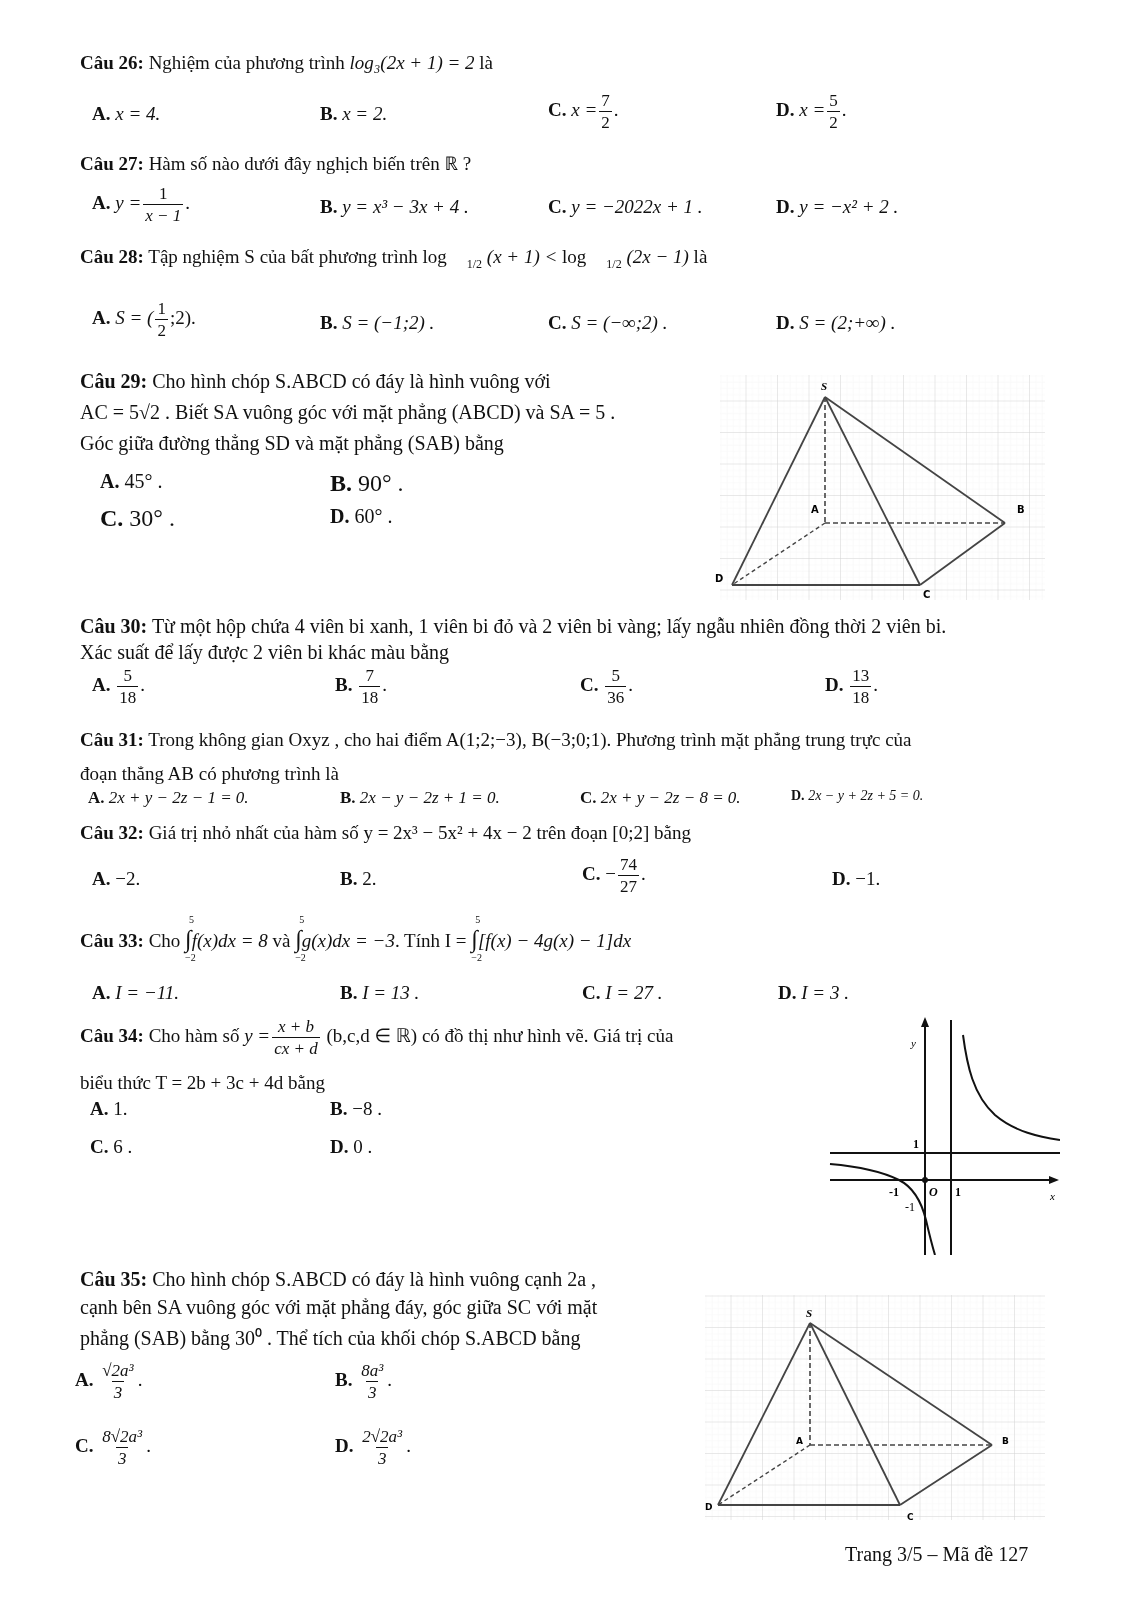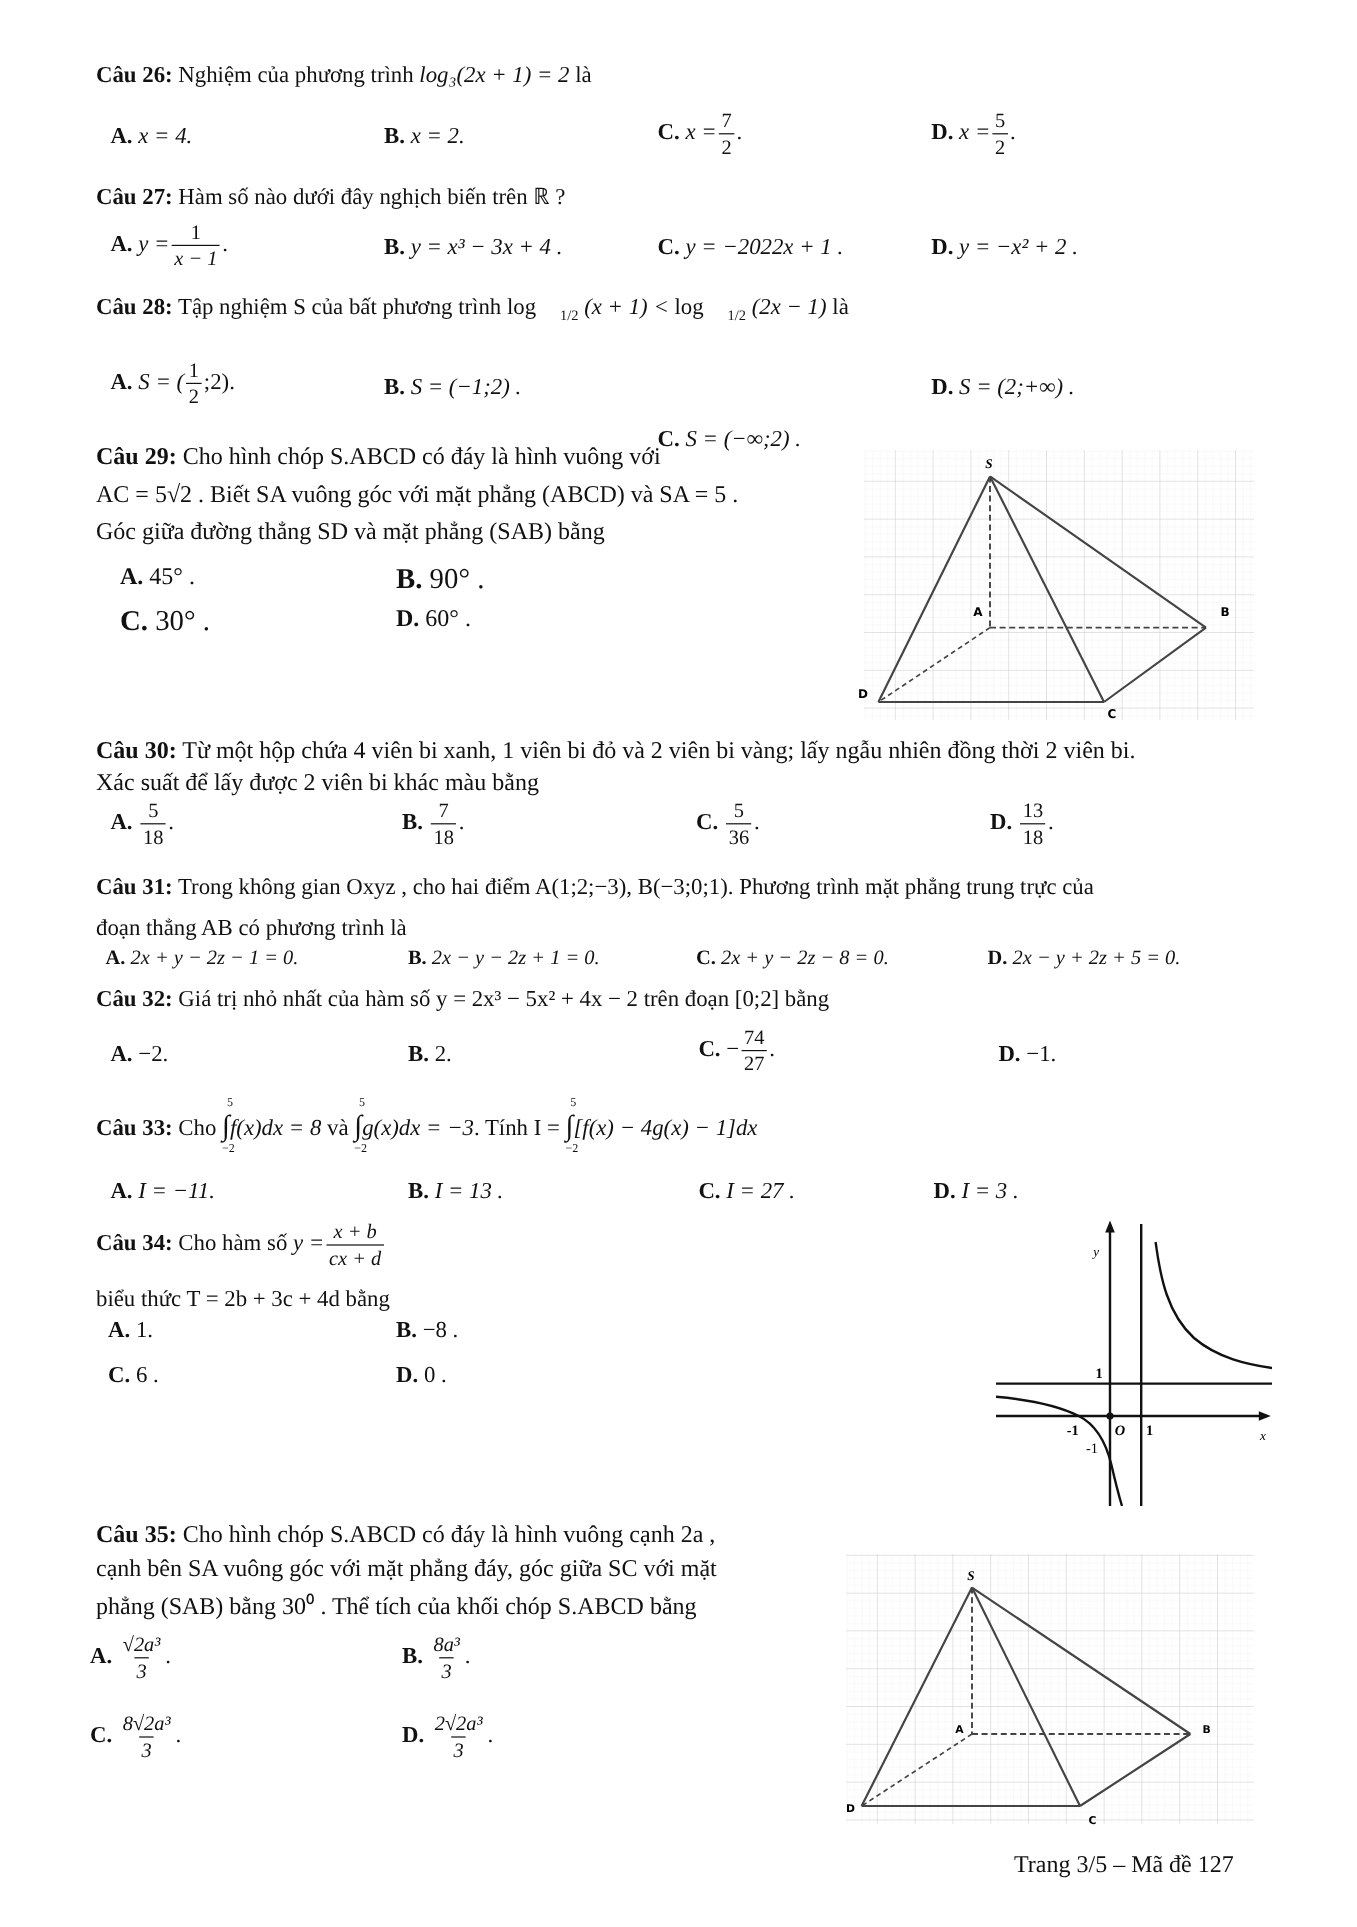--- a/index.html
+++ b/index.html
@@ -53,21 +53,21 @@
   <span>log</span><span class="sub">1/2</span>
   <i>(x + 1) &lt; </i><span>log</span><span class="sub">1/2</span>
   <i>(2x − 1)</i>
   <span>là</span>
 </div>
 <div class="opt" style="left:92px;top:300px;"><b>A.</b> <i>S = (</i><span class="frac">
       <span class="num">1</span>
       <span class="den">2</span>
     </span><span>;2).</span></div>
 <div class="opt" style="left:320px;top:312px;"><b>B.</b> <i>S = (−1;2) .</i></div>
-<div class="opt" style="left:548px;top:312px;margin-top:44px;"><b>C.</b> <i>S = (−∞;2) .</i></div>
+<div class="opt" style="left:548px;top:312px;"><b>C.</b> <i>S = (−∞;2) .</i></div>
 <div class="opt" style="left:776px;top:312px;"><b>D.</b> <i>S = (2;+∞) .</i></div>
 
 <div class="abs" style="left:80px;top:370px;font-size:20px;">
   <b class="lbl">Câu 29:</b>
   <span>Cho hình chóp S.ABCD có đáy là hình vuông với</span>
 </div>
 <div class="abs" style="left:80px;top:401px;font-size:20px;text-align:right;">AC = 5√2 . Biết SA vuông góc với mặt phẳng (ABCD) và SA = 5 .</div>
 <div class="abs" style="left:80px;top:432px;font-size:20px;">Góc giữa đường thẳng SD và mặt phẳng (SAB) bằng</div>
 <div class="opt" style="left:100px;top:470px;font-size:20px;"><b>A.</b> <span>45° .</span></div>
 <div class="opt" style="left:330px;top:470px;font-size:24px;"><b>B.</b> <span>90° .</span></div>
@@ -123,21 +123,21 @@
     </span><span>.</span></div>
 
 <div class="abs" style="left:80px;top:729px;">
   <b class="lbl">Câu 31:</b>
   <span>Trong không gian Oxyz , cho hai điểm A(1;2;−3), B(−3;0;1). Phương trình mặt phẳng trung trực của</span>
 </div>
 <div class="abs" style="left:80px;top:763px;">đoạn thẳng AB có phương trình là</div>
 <div class="opt" style="left:88px;top:788px;font-size:17px;"><b>A.</b> <i>2x + y − 2z − 1 = 0.</i></div>
 <div class="opt" style="left:340px;top:788px;font-size:17px;"><b>B.</b> <i>2x − y − 2z + 1 = 0.</i></div>
 <div class="opt" style="left:580px;top:788px;font-size:17px;"><b>C.</b> <i>2x + y − 2z − 8 = 0.</i></div>
-<div class="opt" style="left:823px;top:788px;font-size:17px;"><b>D.</b> <i>2x − y + 2z + 5 = 0.</i></div>
+<div class="opt" style="left:791px;top:788px;font-size:14px;"><b>D.</b> <i>2x − y + 2z + 5 = 0.</i></div>
 
 <div class="abs" style="left:80px;top:822px;">
   <b class="lbl">Câu 32:</b>
   <span>Giá trị nhỏ nhất của hàm số y = 2x³ − 5x² + 4x − 2 trên đoạn [0;2] bằng</span>
 </div>
 <div class="opt" style="left:92px;top:868px;"><b>A.</b> <span>−2.</span></div>
 <div class="opt" style="left:340px;top:868px;"><b>B.</b> <span>2.</span></div>
 <div class="opt" style="left:582px;top:856px;"><b>C.</b> <span>−</span><span class="frac">
       <span class="num">74</span>
       <span class="den">27</span>
@@ -157,20 +157,21 @@
 <div class="opt" style="left:582px;top:982px;"><b>C.</b> <i>I = 27 .</i></div>
 <div class="opt" style="left:778px;top:982px;"><b>D.</b> <i>I = 3 .</i></div>
 
 <div class="abs" style="left:80px;top:1018px;">
   <b class="lbl">Câu 34:</b>
   <span>Cho hàm số</span>
   <i>y =</i><span class="frac it">
       <span class="num">x + b</span>
       <span class="den">cx + d</span>
     </span>
+  <span>(b,c,d ∈ ℝ) có đồ thị như hình vẽ. Giá trị của</span>
 </div>
 <div class="abs" style="left:80px;top:1072px;">biểu thức T = 2b + 3c + 4d bằng</div>
 <div class="opt" style="left:90px;top:1098px;"><b>A.</b> <span>1.</span></div>
 <div class="opt" style="left:330px;top:1098px;"><b>B.</b> <span>−8 .</span></div>
 <div class="opt" style="left:90px;top:1136px;"><b>C.</b> <span>6 .</span></div>
 <div class="opt" style="left:330px;top:1136px;"><b>D.</b> <span>0 .</span></div>
 
 <svg style="left:825px;top:1015px;" width="235" height="240" viewBox="0 0 235 240">
 
   <line x1="100" y1="240" x2="100" y2="8" stroke="#111" stroke-width="2"></line>

